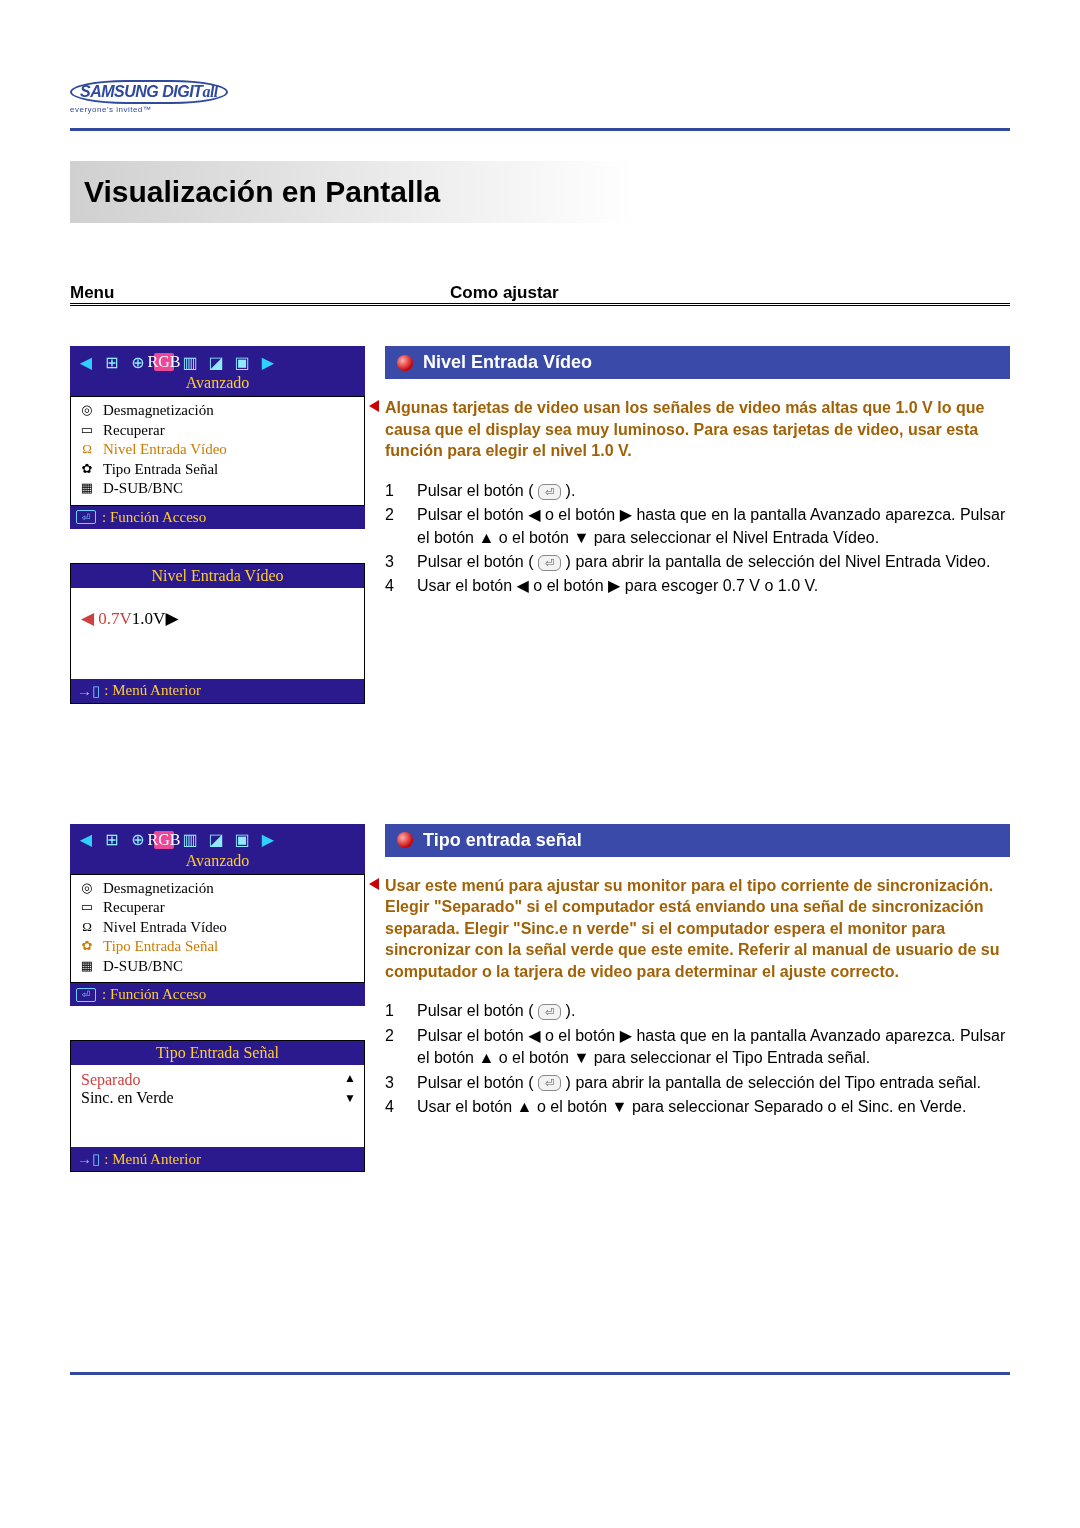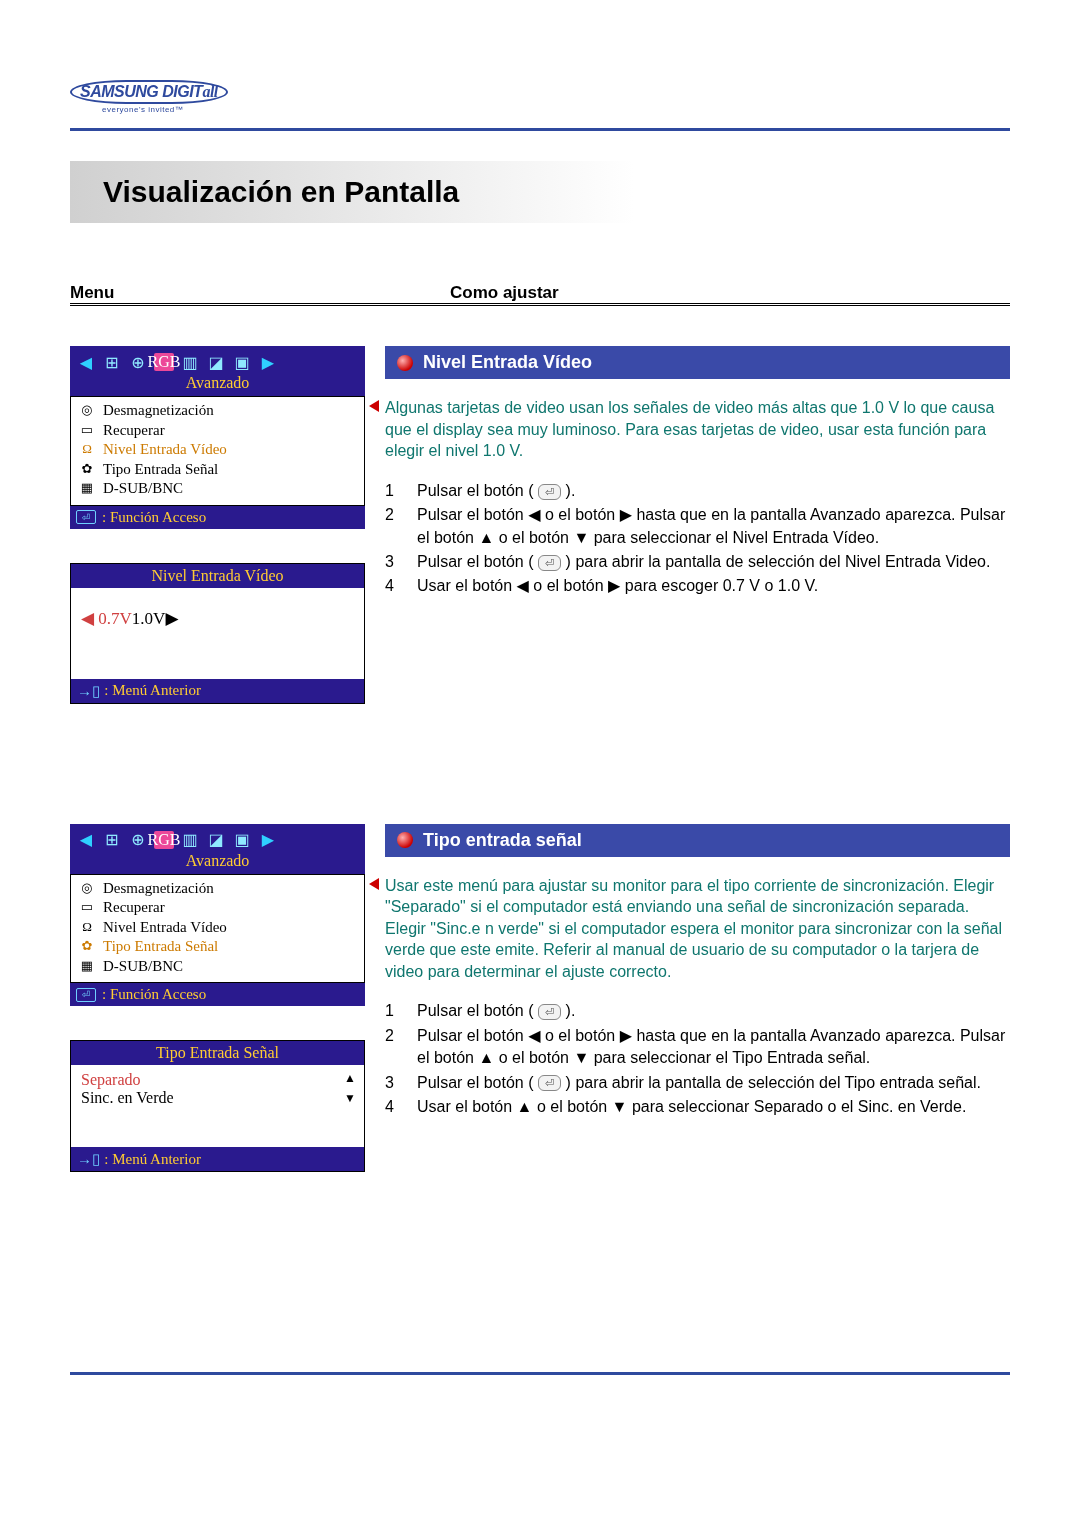--- a/index.html
+++ b/index.html
@@ -31,30 +31,29 @@
     border-radius: 50% / 70%;
     padding: 2px 8px;
     display: inline-block;
     line-height: 1;
   }
   .brand-tag {
     font-size: 8px;
     color: #2f4a9e;
     letter-spacing: 0.5px;
     margin-top: 1px;
-    margin-left: 32px;
   }
   .hr-top {
     border: none;
     border-top: 3px solid #2f4a9e;
     margin: 4px 0 0 0;
   }
   .title-bar {
     background: linear-gradient(to right, #d0d0d0, #ffffff 60%);
-    padding: 14px 33px;
+    padding: 14px 14px;
     margin-top: 30px;
   }
   .title-bar h1 {
     font-size: 30px;
     font-weight: bold;
     color: #000;
   }
   .headers {
     display: flex;
     margin-top: 60px;
@@ -197,24 +196,24 @@
     padding:6px 12px 6px 12px;
     display:flex; align-items:center; gap:10px;
     margin-bottom: 18px;
   }
   .topic-bar .ball {
     width:16px; height:16px; border-radius:50%;
     background: radial-gradient(circle at 35% 35%, #ffb0b0, #cc0000 70%);
     flex:0 0 16px;
   }
   .lead {
-    font-weight:normal;
+    font-weight:bold;
     font-size:16px;
     line-height:1.35;
-    color:#0f766e;
+    color:#a16207;
     margin-bottom: 18px;
   }
   ol.steps {
     list-style:none;
     font-size:16px;
     color:#000;
     line-height:1.4;
   }
   ol.steps li {
     display:flex;

